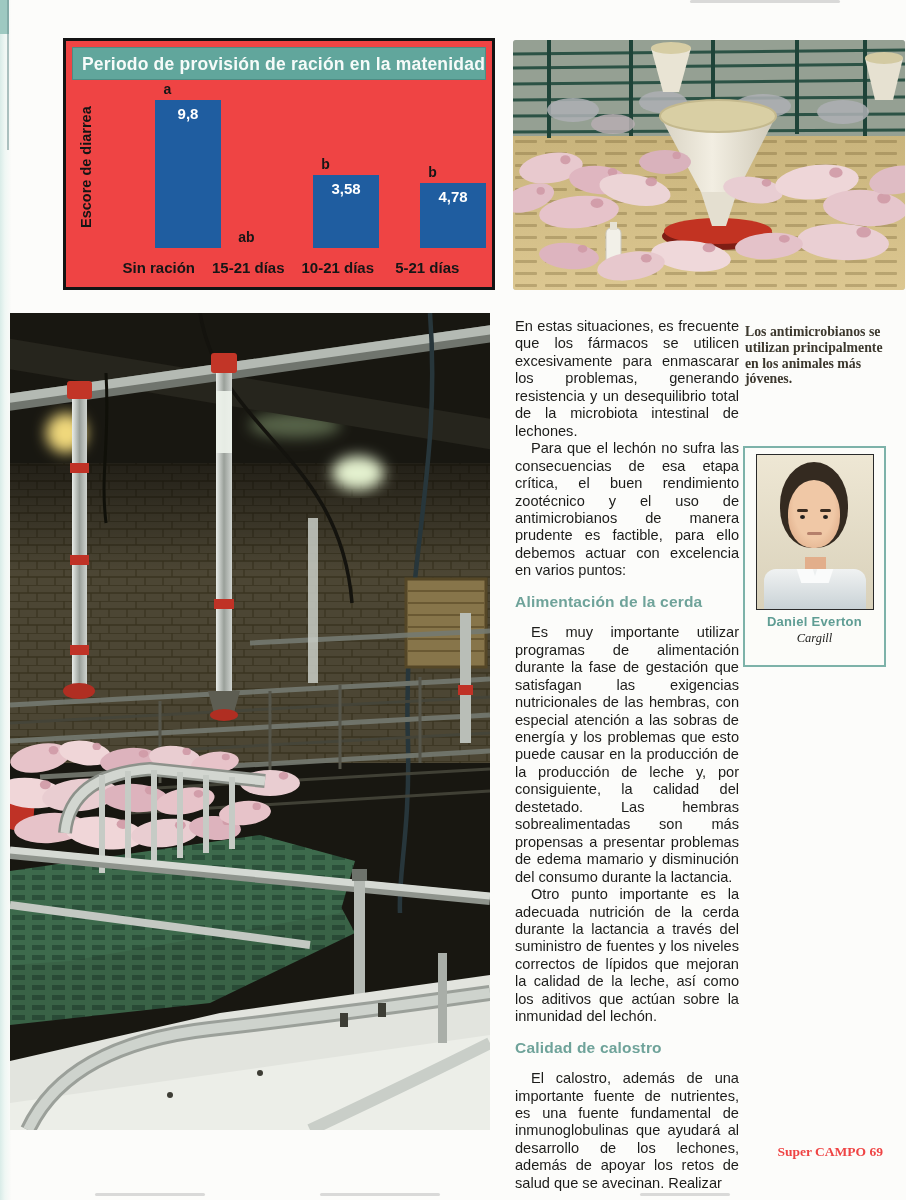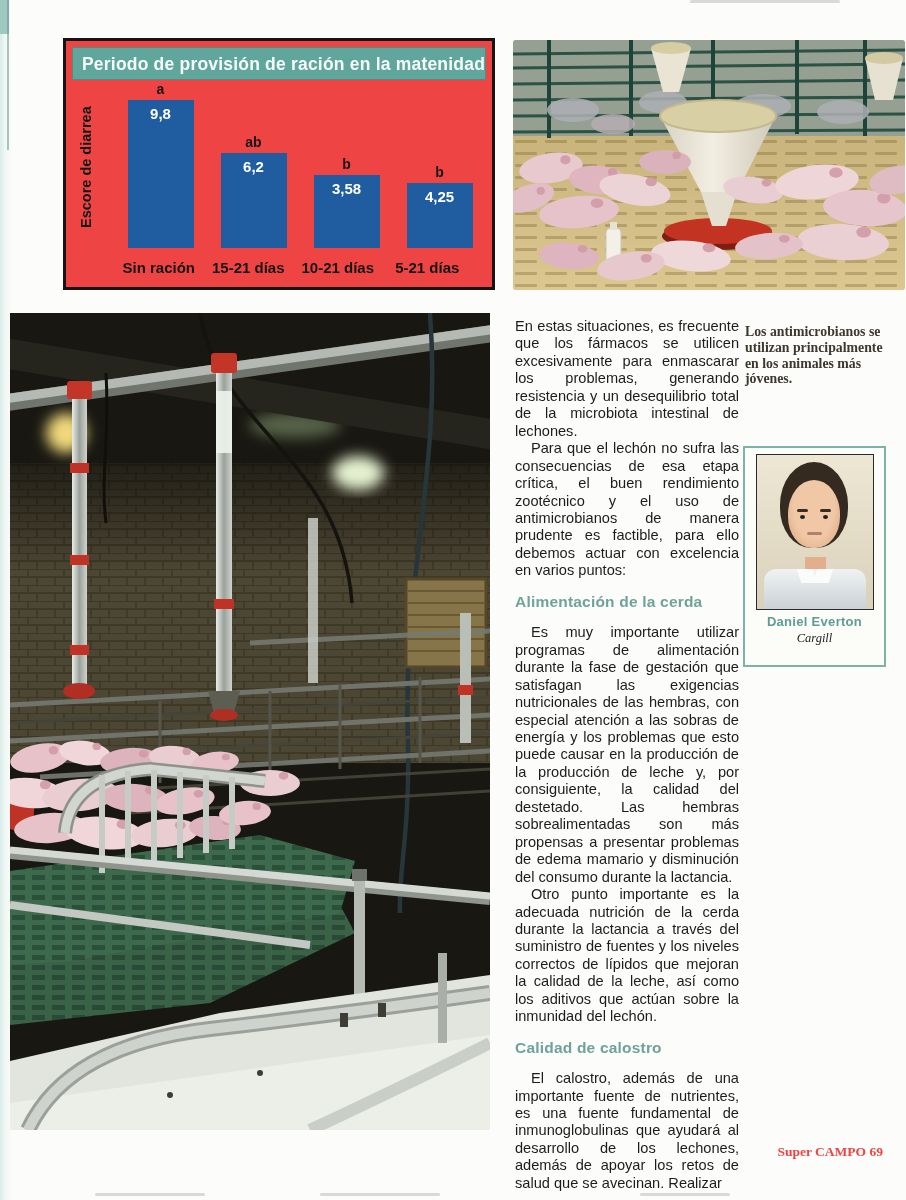--- a/index.html
+++ b/index.html
@@ -19,21 +19,21 @@
     background:#ef4444;box-sizing:border-box;}
   .chart-title{position:absolute;left:6px;right:6px;top:6px;height:33px;background:#61a69c;
     border:1px solid #4e8c84;color:#f6fbf9;font-weight:bold;font-size:17.5px;line-height:32px;
     padding-left:9px;letter-spacing:.2px;box-sizing:border-box;white-space:nowrap;overflow:hidden;}
   .ylabel{position:absolute;left:6px;top:48px;bottom:42px;width:28px;display:flex;
     align-items:center;justify-content:center;writing-mode:vertical-rl;transform:rotate(180deg);
     font-weight:bold;font-size:14.5px;color:#141414;}
   .bars-row{position:absolute;left:48px;right:6px;top:40px;bottom:39px;display:flex;}
   .bar-slot{flex:1;display:flex;flex-direction:column;justify-content:flex-end;align-items:center;}
   .bar-letter{font-weight:bold;font-size:14px;color:#161616;margin-bottom:3px;}
-  .bar{width:66px;position:relative;}
+  .bar{width:66px;position:relative;margin-left:41px;}
   .bar-value{position:absolute;top:5px;width:100%;text-align:center;color:#fff;
     font-weight:bold;font-size:15px;}
   .cats-row{position:absolute;left:48px;right:20px;bottom:11px;display:flex;}
   .cat{flex:1;text-align:center;font-weight:bold;font-size:15px;color:#161616;}
 
   
   .photo-piglets{left:513px;top:40px;width:392px;height:250px;border-radius:3px;overflow:hidden;
     box-shadow:inset 0 0 18px rgba(0,0,0,.25);}
   .photo-barn{left:10px;top:313px;width:480px;height:817px;overflow:hidden;
     box-shadow:inset 0 0 30px rgba(0,0,0,.45);}
@@ -91,34 +91,31 @@
     <div class="ylabel">Escore de diarrea</div>
     <div class="bars-row" id="bars">
         <div class="bar-slot">
           <div class="bar-letter">a</div>
           <div class="bar" style="height: 150px; background: rgb(31, 93, 160);">
             <div class="bar-value">9,8</div>
           </div>
         </div>
         <div class="bar-slot">
           <div class="bar-letter">ab</div>
-          <div class="bar" style="height: 94.898px; background: rgb(31, 93, 160);">
-            <div class="bar-value">6,2</div>
-          </div>
         </div>
         <div class="bar-slot">
           <div class="bar-letter">b</div>
           <div class="bar" style="height: 72.7041px; background: rgb(31, 93, 160);">
             <div class="bar-value">3,58</div>
           </div>
         </div>
         <div class="bar-slot">
           <div class="bar-letter">b</div>
           <div class="bar" style="height: 65.051px; background: rgb(31, 93, 160);">
-            <div class="bar-value">4,25</div>
+            <div class="bar-value">4,78</div>
           </div>
         </div>
       </div>
     <div class="cats-row" id="cats">
         <div class="cat">Sin ración</div>
         <div class="cat">15-21 días</div>
         <div class="cat">10-21 días</div>
         <div class="cat">5-21 días</div>
       </div>
   </div>

